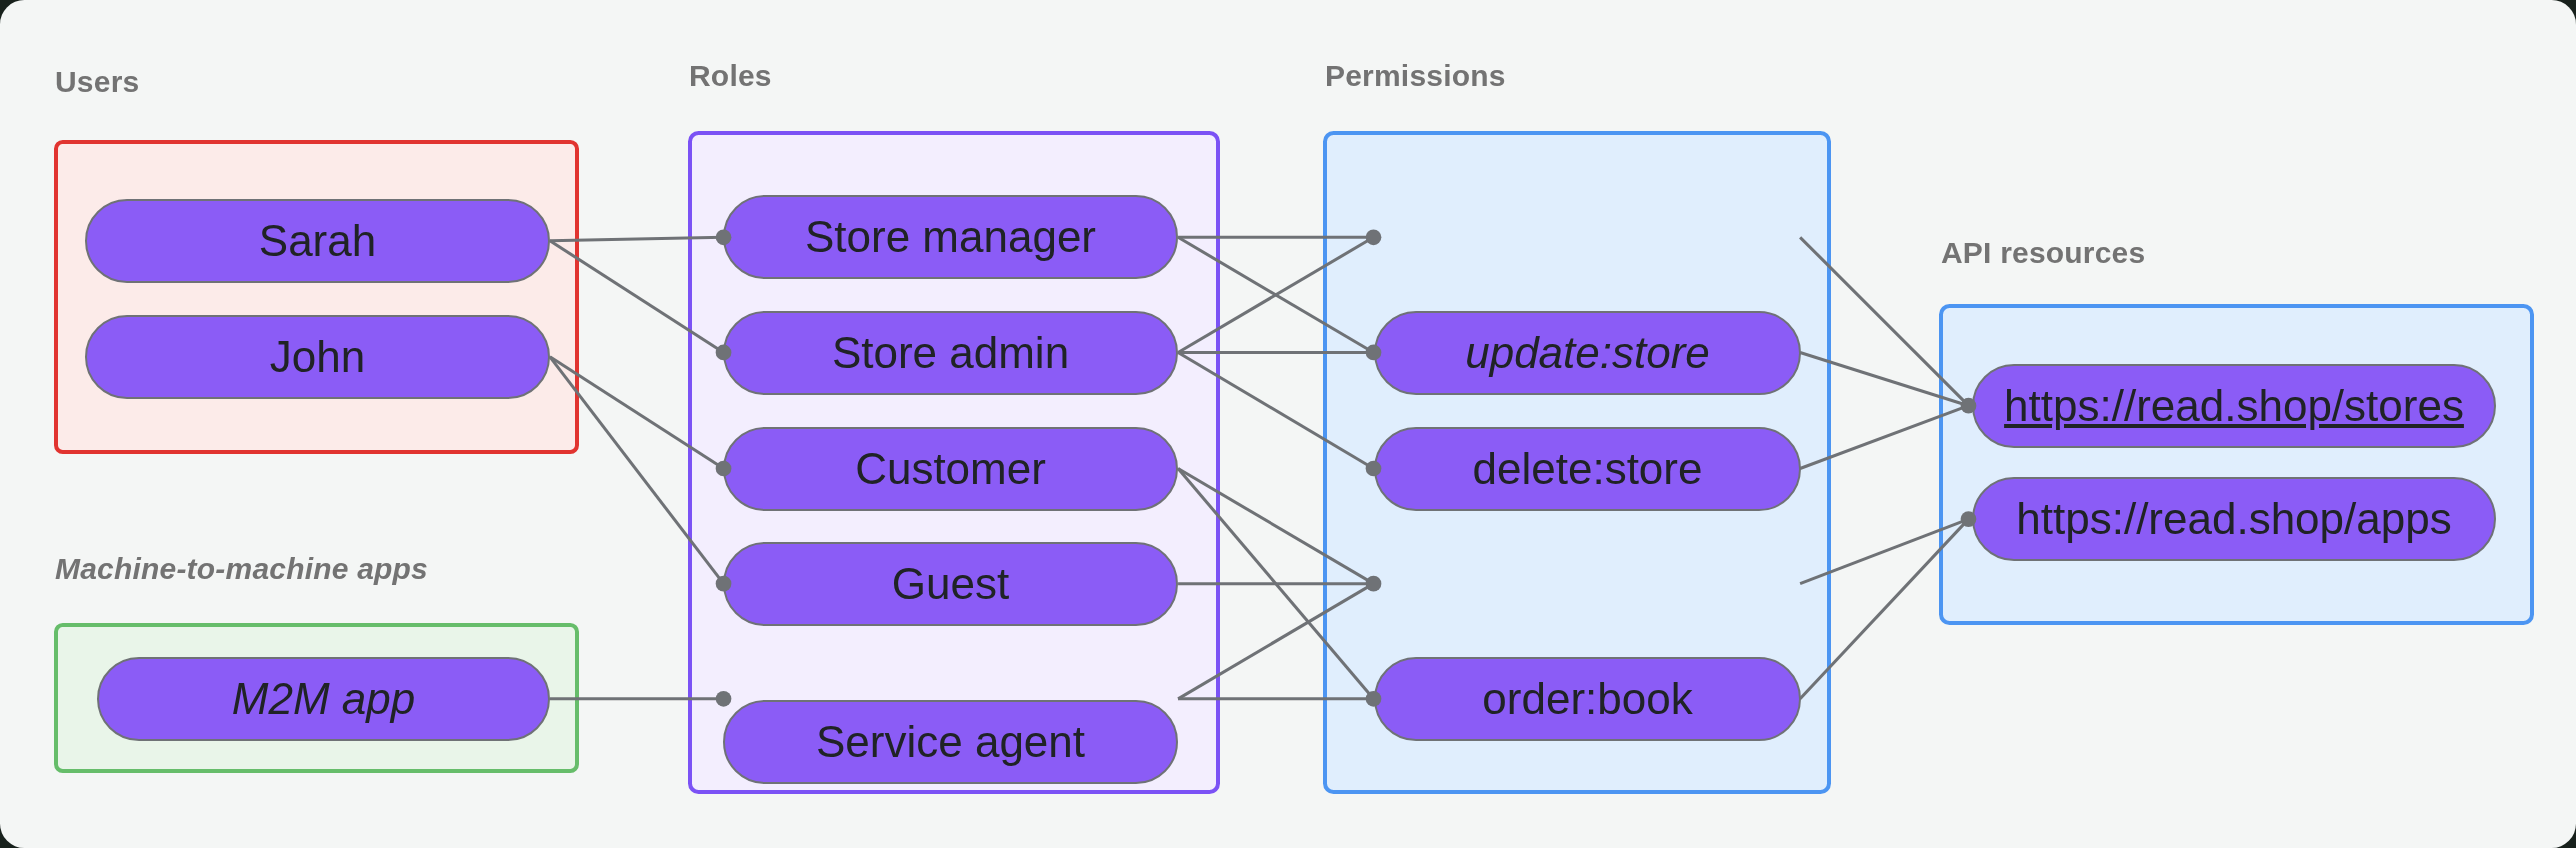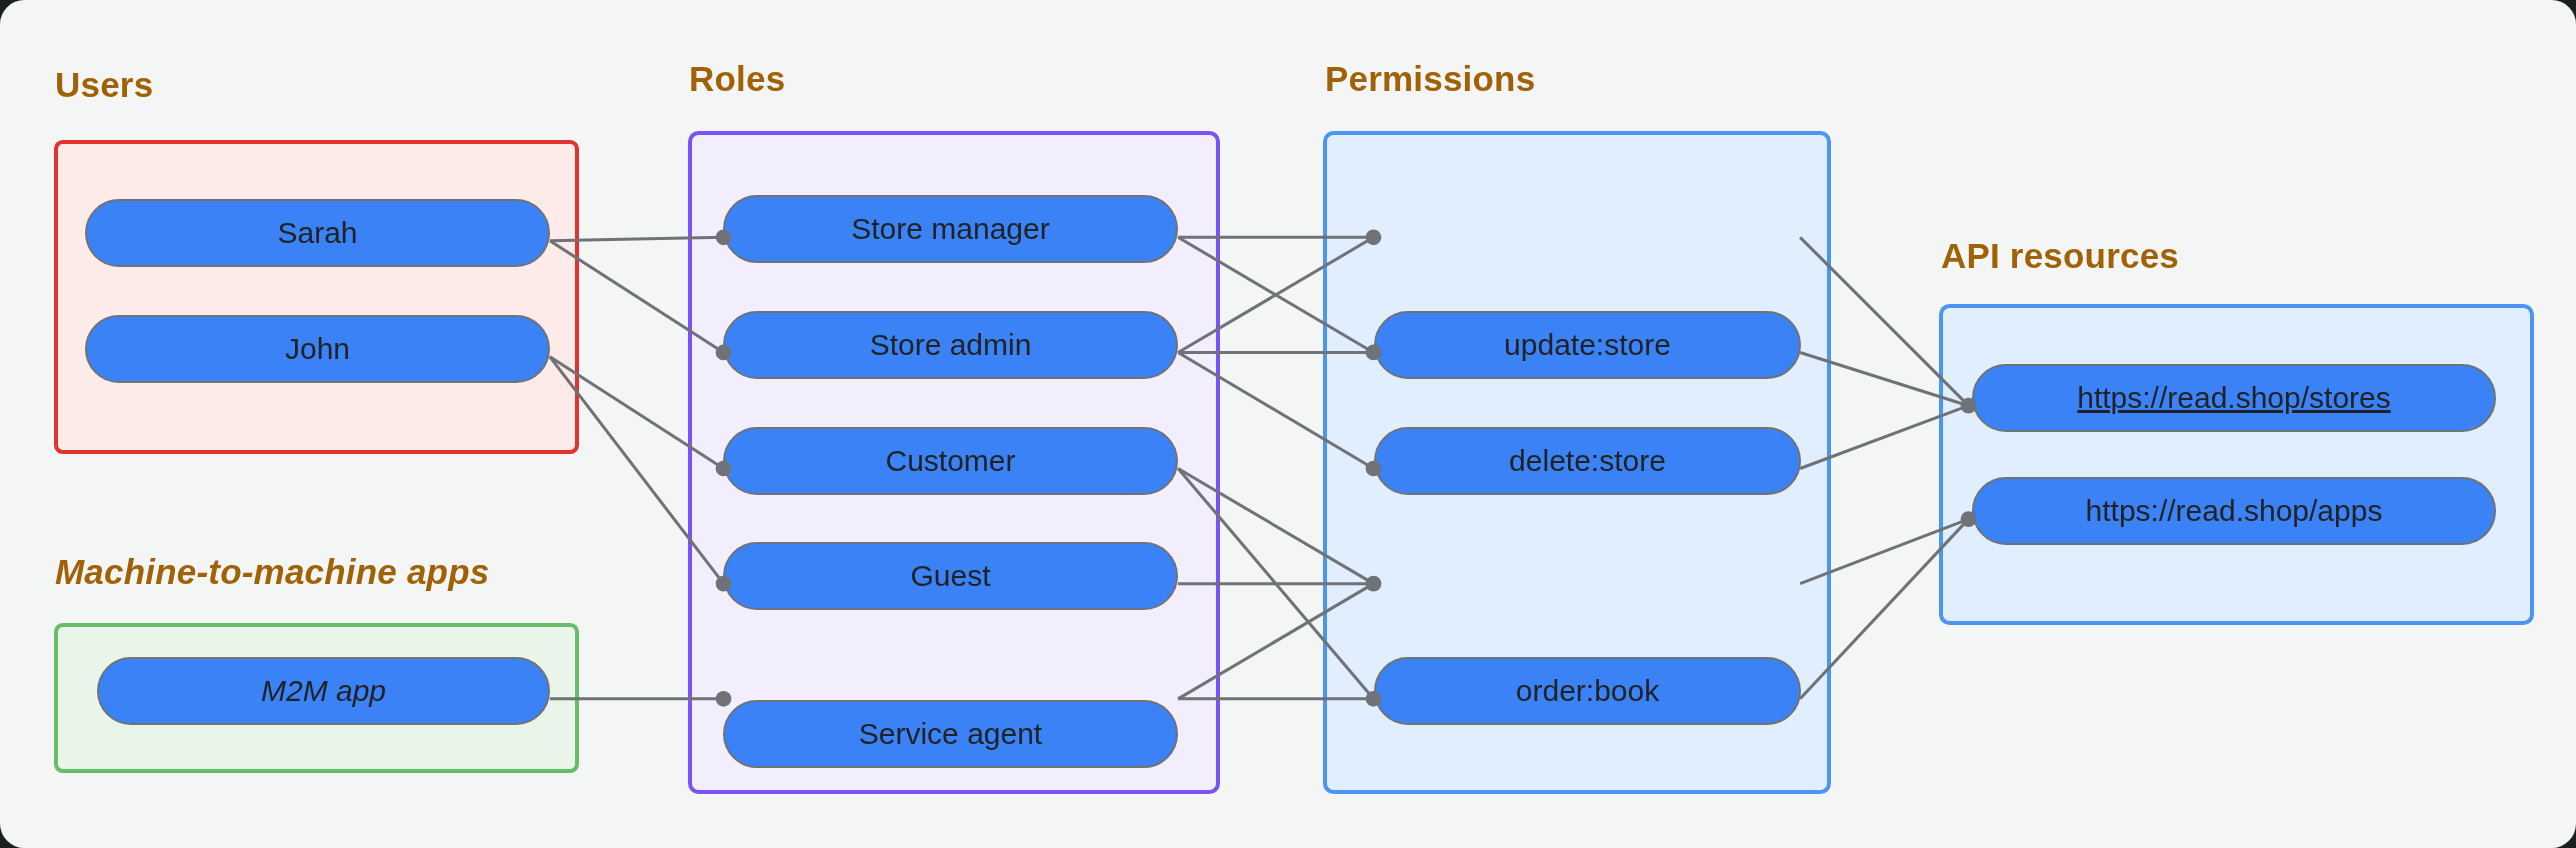--- a/index.html
+++ b/index.html
@@ -3,49 +3,49 @@
 <meta charset="utf-8">
 <style>
   html,body{margin:0;padding:0;background:#18211c;}
   body{width:2576px;height:848px;overflow:hidden;}
   .canvas{
     position:relative;width:2576px;height:848px;background:#f4f6f5;
     border-radius:24.4px;overflow:hidden;
     font-family:"Liberation Sans",sans-serif;
   }
   .glabel{
-    position:absolute;font-size:35px;font-weight:600;color:#a16207;
+    position:absolute;font-size:30px;font-weight:600;color:#737373;
     letter-spacing:0.2px;white-space:nowrap;
   }
   .gbox{position:absolute;box-sizing:border-box;border-radius:8.7px;}
   .gbox.users{left:54px;top:140px;width:525px;height:314px;background:#fcebe9;border:4.4px solid #e13430;}
   .gbox.m2m{left:54px;top:623px;width:525px;height:150px;background:#e9f5e9;border:4.4px solid #66bd6a;}
   .gbox.roles{left:688px;top:131px;width:532px;height:663px;background:#f3eefe;border:4.4px solid #7b52f5;border-radius:10.5px;}
   .gbox.perms{left:1323px;top:131px;width:508px;height:663px;background:#e0eefd;border:4.4px solid #4c95f2;border-radius:10.5px;}
   .gbox.api{left:1939px;top:304px;width:595px;height:321px;background:#e0eefd;border:4.4px solid #4c95f2;border-radius:10.5px;}
   .pill{
-    position:absolute;height:68px;background:#3b82f6;border:2.6px solid #6f7276;
+    position:absolute;height:84px;background:#8b5cf6;border:2.6px solid #6f7276;
     border-radius:42px;display:flex;align-items:center;justify-content:center;
-    font-size:30px;color:#202326;box-sizing:border-box;white-space:nowrap;
+    font-size:44px;color:#202326;box-sizing:border-box;white-space:nowrap;
   }
   .lbl-users{left:55px;top:65px;}
   .lbl-m2m{left:55px;top:552px;font-style:italic;}
   .lbl-roles{left:689px;top:59px;}
   .lbl-perms{left:1325px;top:59px;}
   .lbl-api{left:1941px;top:236px;}
   .p-sarah{left:85px;top:199px;width:465px;}
   .p-john{left:85px;top:315px;width:465px;}
   .p-m2m{left:97px;top:657px;width:453px;font-style:italic;}
   .p-role1{left:723px;top:195px;width:455px;}
   .p-role2{left:723px;top:311px;width:455px;}
   .p-role3{left:723px;top:427px;width:455px;}
   .p-role4{left:723px;top:542px;width:455px;}
   .p-role5{left:723px;top:657px;width:455px;margin-top:43px;}
   .p-perm1{left:1374px;top:195px;width:427px;}
-  .p-perm2{left:1374px;top:311px;width:427px;}
+  .p-perm2{left:1374px;top:311px;width:427px;font-style:italic;}
   .p-perm3{left:1374px;top:427px;width:427px;}
   .p-perm4{left:1374px;top:542px;width:427px;}
   .p-perm5{left:1374px;top:657px;width:427px;}
   .p-api1{left:1972px;top:364px;width:524px;text-decoration:underline;}
   .p-api2{left:1972px;top:477px;width:524px;}
   svg.edges{position:absolute;left:0;top:0;width:2576px;height:848px;pointer-events:none;}
   svg.edges line{stroke:#6f7276;stroke-width:3.5;}
   svg.edges circle{fill:#6f7276;}
 </style>
 </head>

